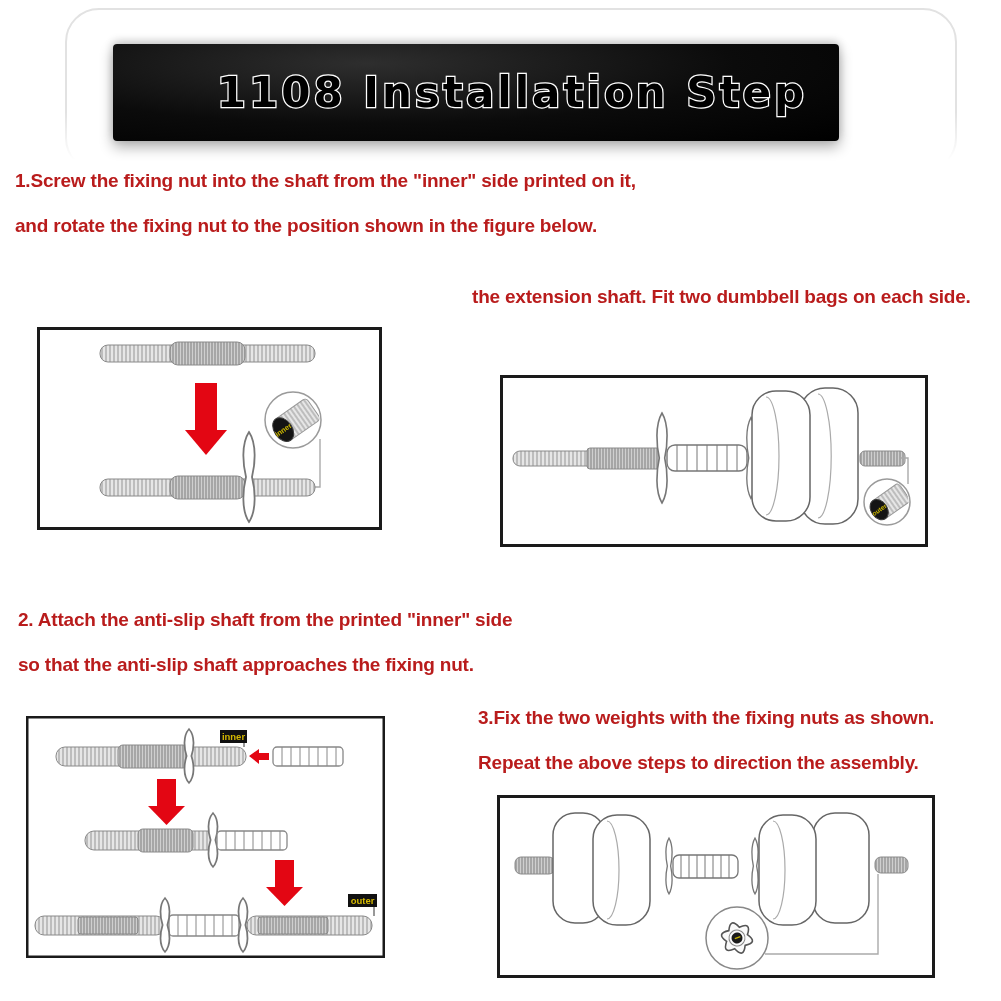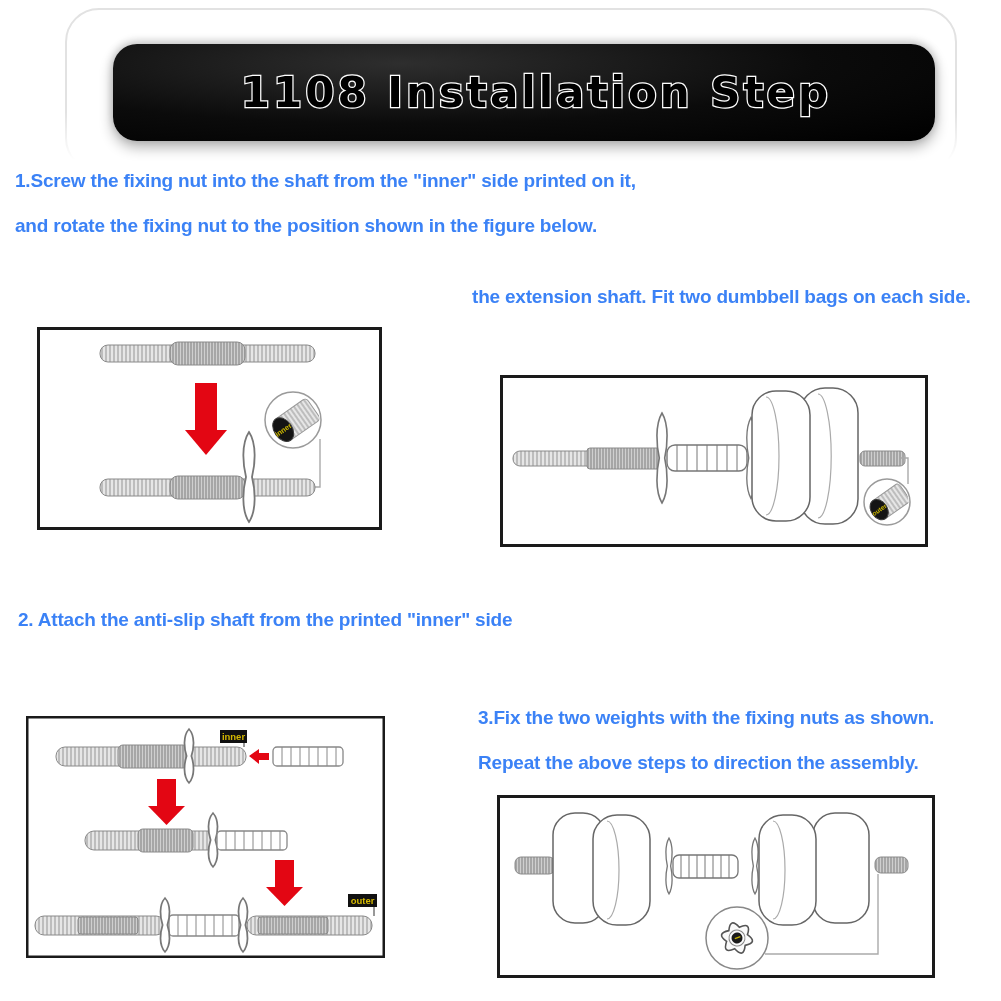--- a/index.html
+++ b/index.html
@@ -10,29 +10,28 @@
   
   .header-card{
     position:absolute;left:65px;top:8px;width:888px;height:160px;
     border:2px solid #e2e2e2;border-radius:34px;background:#fff;
   }
   .header-card .fade{
     position:absolute;left:-2px;right:-2px;bottom:-2px;height:60px;
     background:linear-gradient(to bottom,rgba(255,255,255,0),#ffffff 80%);
   }
   .banner{
-    position:absolute;left:113px;top:44px;width:798px;height:97px;border-radius:24px;
+    position:absolute;left:113px;top:44px;width:726px;height:97px;border-radius:4px;
     background:radial-gradient(ellipse at 35% 20%,#2e2e2e 0%,#0b0b0b 55%,#000 100%);
     box-shadow:0 6px 14px rgba(0,0,0,.32),0 -3px 9px rgba(0,0,0,.18);
-    padding-left:24px;
   }
   .banner svg{display:block;}
   
   .step{position:absolute;font-weight:bold;font-size:19px;letter-spacing:-.2px;
-        white-space:nowrap;color:#3b82f6;}
+        white-space:nowrap;color:#b91c1c;}
   .step .line{height:45.5px;display:flex;align-items:center;}
   #step1{left:15px;top:158px;}
   #step3{left:472px;top:274px;}
   #step2{left:18px;top:597px;}
   #step4{left:478px;top:695px;}
   
   .fig{position:absolute;}
   .fig svg{display:block;}
   #fig1{left:37px;top:327px;}
   #fig2{left:500px;top:375px;}
@@ -54,20 +53,21 @@
 
 <div class="step" id="step1">
   <div class="line">1.Screw the fixing nut into the shaft from the "inner" side printed on it,</div>
   <div class="line">and rotate the fixing nut to the position shown in the figure below.</div>
 </div>
 <div class="step" id="step3">
   <div class="line">the extension shaft. Fit two dumbbell bags on each side.</div>
 </div>
 <div class="step" id="step2">
   <div class="line">2. Attach the anti-slip shaft from the printed "inner" side</div>
+  <div class="line">so that the anti-slip shaft approaches the fixing nut.</div>
 </div>
 <div class="step" id="step4">
   <div class="line">3.Fix the two weights with the fixing nuts as shown.</div>
   <div class="line">Repeat the above steps to direction the assembly.</div>
 </div>
 
 <div class="fig" id="fig1">
 <svg width="345" height="203" viewBox="0 0 345 203">
   <defs>
     <pattern id="pa1" width="4" height="8" patternUnits="userSpaceOnUse">

